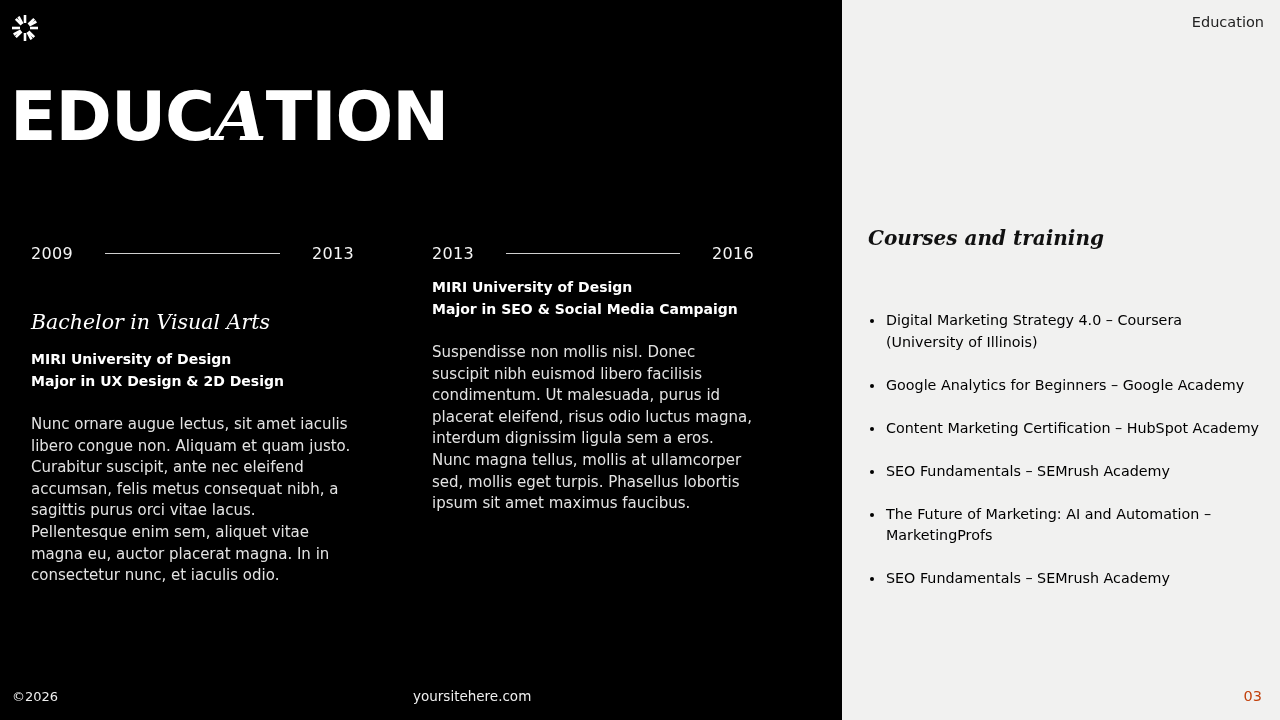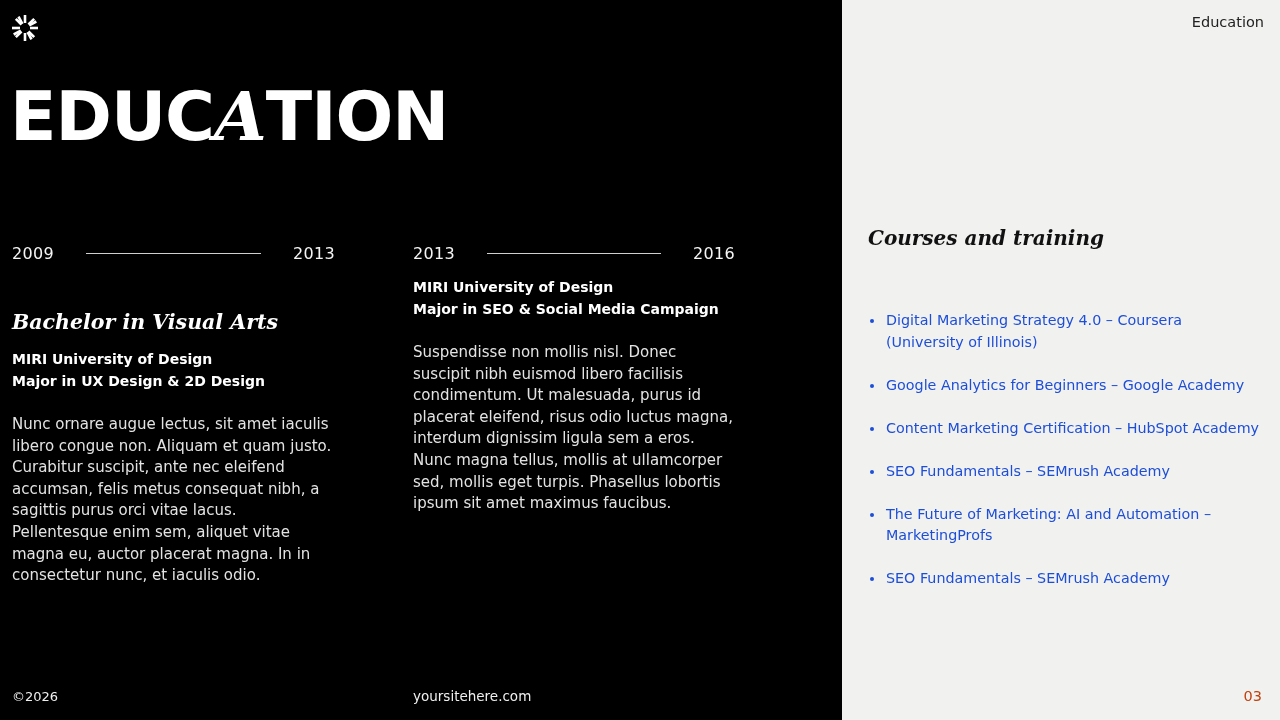--- a/index.html
+++ b/index.html
@@ -28,32 +28,32 @@
     position: absolute; left: 10px; top: 82px;
     font-size: 68px; font-weight: 800;
     letter-spacing: -1px; color: #fff;
     white-space: nowrap; line-height: 1;
   }
   .slide-title .serif-char {
     font-family: "DejaVu Serif", serif;
     font-style: italic; font-weight: 700;
   }
   .columns { position: absolute; left: 0; top: 244px; }
-  .edu-col { position: absolute; top: 0; }
+  .edu-col { position: absolute; top: 0; margin-left: 19px; }
   .edu-col.c0 { left: 12px;  width: 323px; }
   .edu-col.c1 { left: 413px; width: 322px; }
   .timeline {
     display: flex; align-items: center; justify-content: space-between;
     font-size: 16px; color: #f5f5f5; letter-spacing: 0.3px;
   }
   .tl-line { flex: 1; height: 1.5px; background: #cfcfcf; margin: 0 32px; }
   .degree {
     margin-top: 46px;
     font-family: "DejaVu Serif", serif;
-    font-style: italic; font-weight: 700;
+    font-style: italic; font-weight: 400;
     font-size: 20.5px; color: #fff; line-height: 26px;
   }
   .university {
     margin-top: 14px;
     font-size: 14px; font-weight: 700;
     line-height: 21.5px; color: #fff;
   }
   .para {
     margin-top: 22px;
     font-size: 15px; line-height: 21.6px;
@@ -74,21 +74,21 @@
   .courses-heading {
     position: absolute; top: 226px; left: 26px;
     font-family: "DejaVu Serif", serif;
     font-style: italic; font-weight: 700;
     font-size: 20px; color: #111;
   }
   .courses-list {
     position: absolute; top: 310px; left: 27px; right: 16px;
     margin: 0; padding: 0 0 0 16px;
     list-style: disc;
-    font-size: 14.3px; line-height: 21.5px; color: #1d4ed8;
+    font-size: 14.3px; line-height: 21.5px; color: #000000;
   }
   .courses-list li { margin-bottom: 21.5px; padding-left: 1px; }
   .page-number {
     position: absolute; right: 18px; bottom: 16px;
     font-size: 14.5px; color: #c2410c;
   }
 </style>
 </head>
 <body>
 

